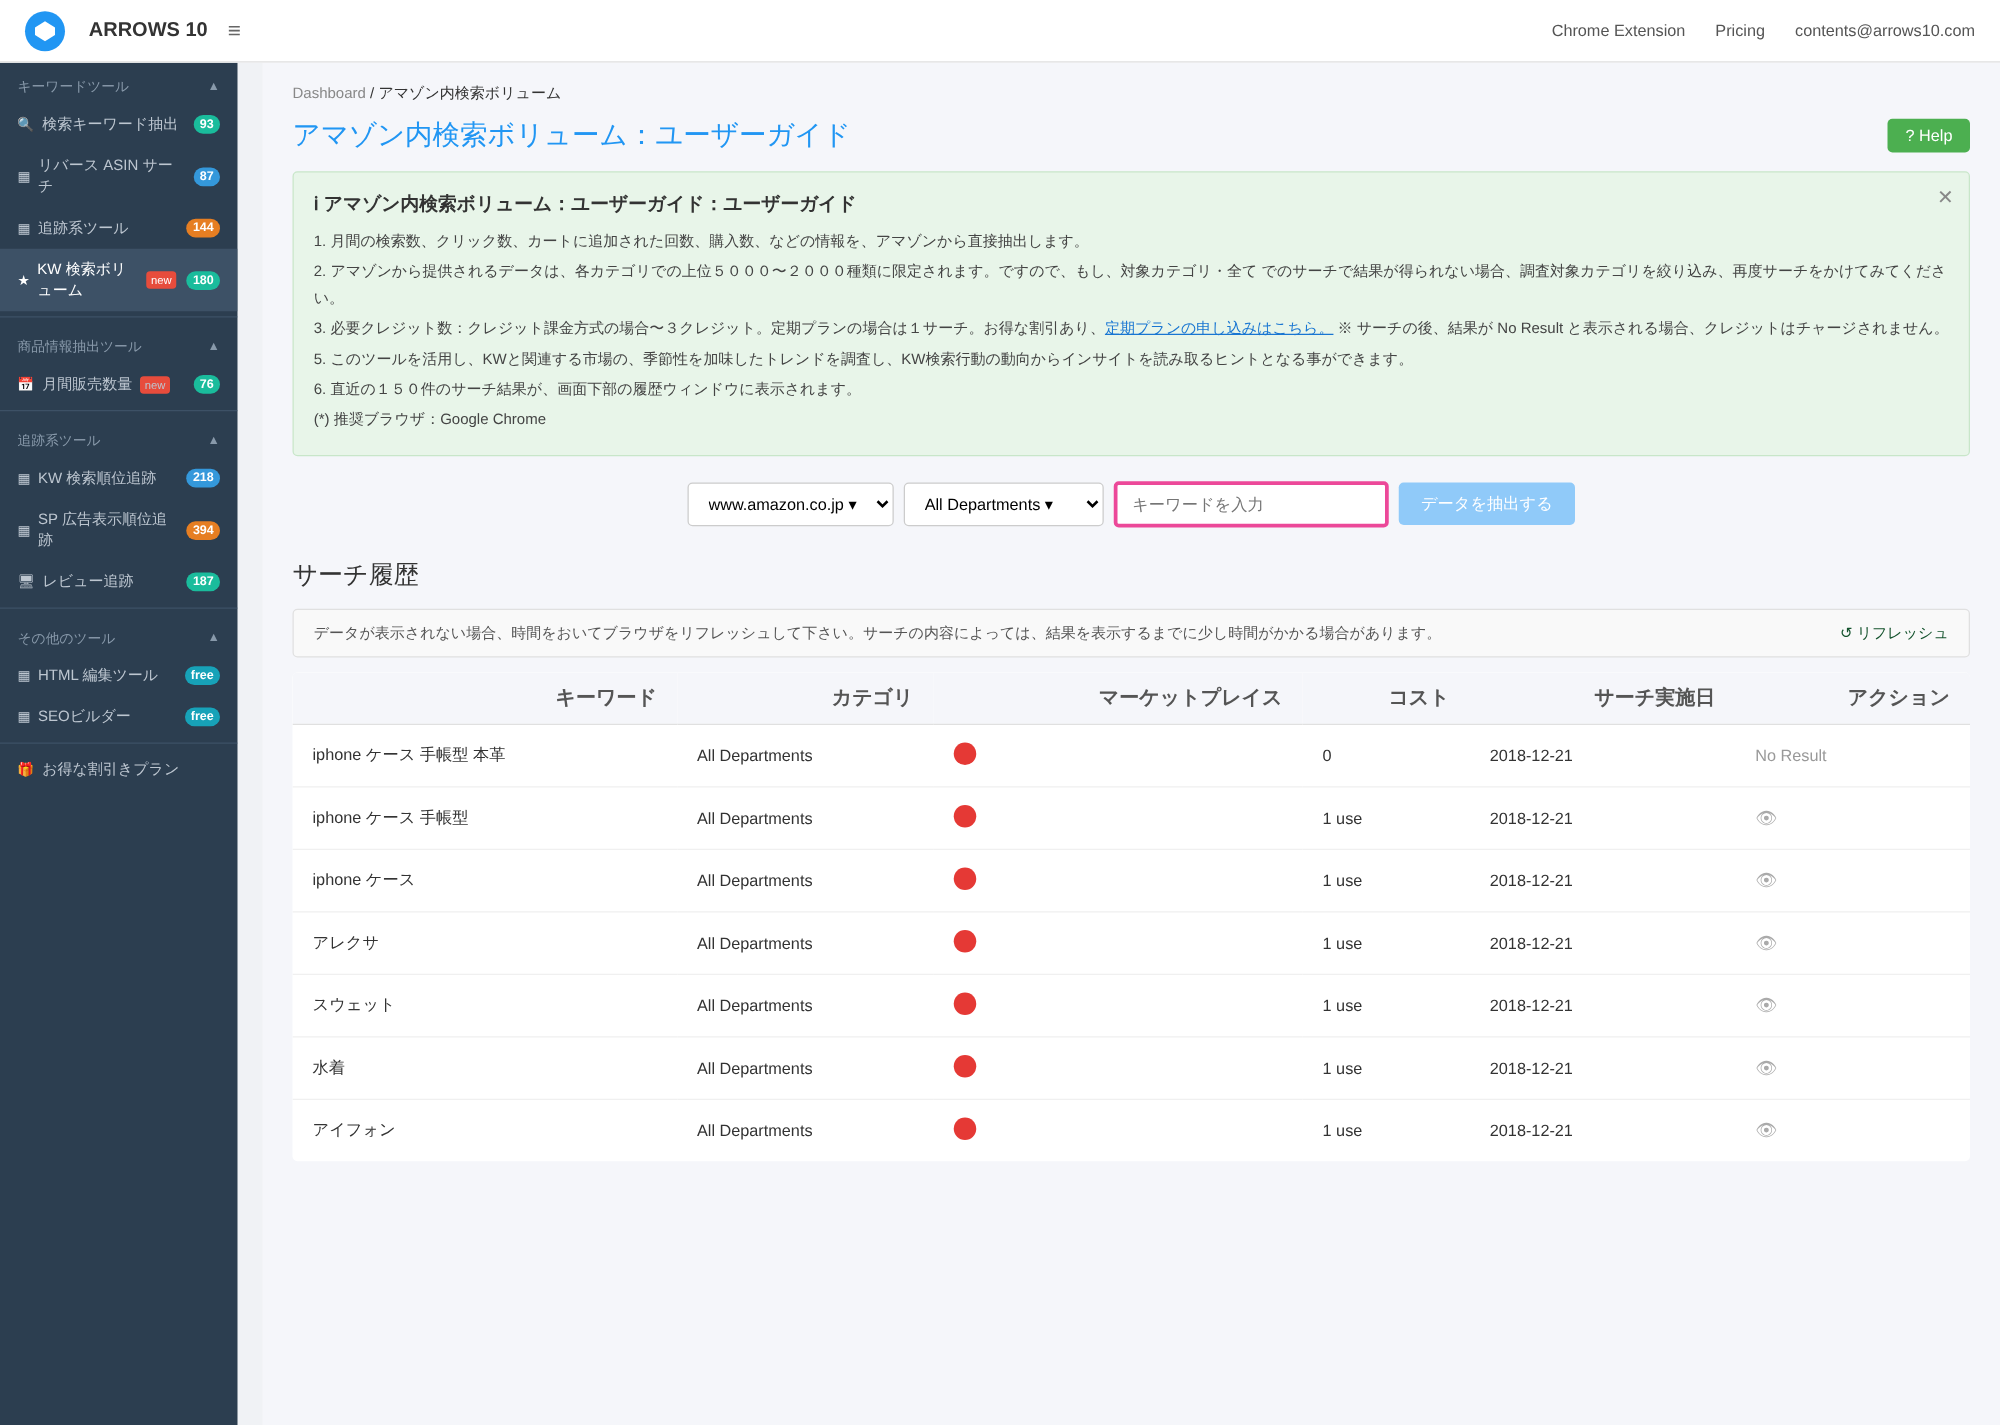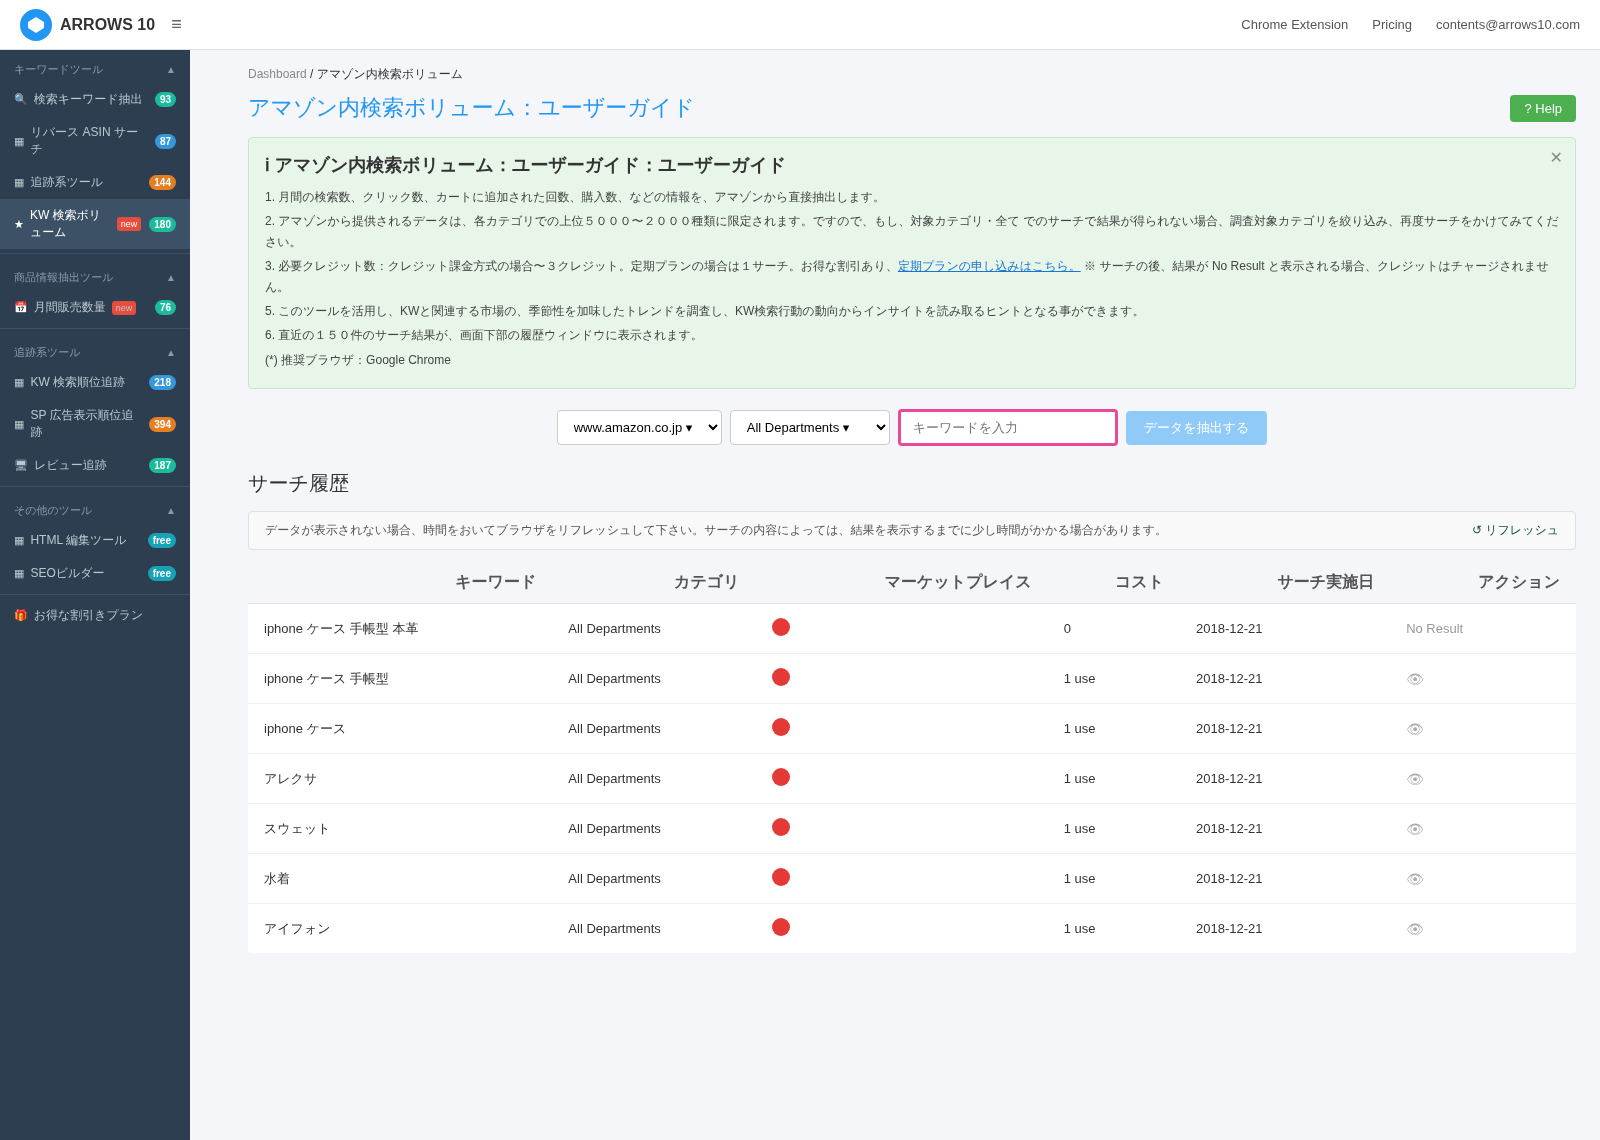--- a/index.html
+++ b/index.html
@@ -11,29 +11,29 @@
       background: #fff;
       border-bottom: 1px solid #e0e0e0;
       display: flex;
       align-items: center;
       padding: 0 20px;
       justify-content: space-between;
       flex-shrink: 0;
       z-index: 100;
     }
     .top-nav-left { display: flex; align-items: center; gap: 16px; }
-    .logo { display: flex; align-items: center; gap: 8px; font-weight: 700; font-size: 16px; color: #333; }
+    .logo { display: flex; align-items: center; gap: 19px; font-weight: 700; font-size: 16px; color: #333; }
     .logo-icon { width: 32px; height: 32px; background: #2196f3; border-radius: 50%; display: flex; align-items: center; justify-content: center; }
     .logo-icon svg { width: 20px; height: 20px; }
     .hamburger { font-size: 18px; color: #666; cursor: pointer; }
     .top-nav-right { display: flex; align-items: center; gap: 24px; font-size: 13px; color: #555; }
     .top-nav-right a { color: #555; text-decoration: none; }
 
     
-    .layout { display: flex; flex: 1; overflow: hidden; }
+    .layout { display: flex; flex: 1; overflow: hidden; gap: 20px; }
 
     
     .sidebar {
       width: 190px;
       background: #2c3e50;
       color: #ccc;
       flex-shrink: 0;
       overflow-y: auto;
       display: flex;
       flex-direction: column;
@@ -72,21 +72,21 @@
     .badge-orange { background: #e67e22; }
     .badge-new { background: #e74c3c; font-size: 9px; padding: 2px 4px; border-radius: 3px; margin-right: 2px; }
     .sidebar-divider { height: 1px; background: #3d5166; margin: 4px 0; }
 
     
     .main-content {
       flex: 1;
       overflow-y: auto;
       background: #f5f6fa;
     }
-    .content-inner { padding: 16px 24px; margin-left: 34px; }
+    .content-inner { padding: 16px 24px; }
 
     
     .breadcrumb { font-size: 12px; color: #888; margin-bottom: 10px; }
     .breadcrumb a { color: #888; text-decoration: none; }
     .breadcrumb span { color: #333; }
 
     
     .page-title { font-size: 22px; color: #2196f3; font-weight: 400; margin-bottom: 14px; display: flex; justify-content: space-between; align-items: center; }
     .help-btn {
       background: #4caf50;
@@ -104,21 +104,21 @@
       background: #e8f5e9;
       border: 1px solid #c8e6c9;
       border-radius: 4px;
       padding: 14px 16px;
       margin-bottom: 20px;
       position: relative;
     }
     .info-box-header {
       font-weight: bold;
       margin-bottom: 10px;
-      font-size: 18px;
+      font-size: 15px;
       color: #333;
       display: flex; align-items: flex-end; gap: 8px;
     }
     .info-box-close {
       position: absolute;
       top: 10px; right: 12px;
       cursor: pointer;
       color: #888;
       font-size: 16px;
     }

